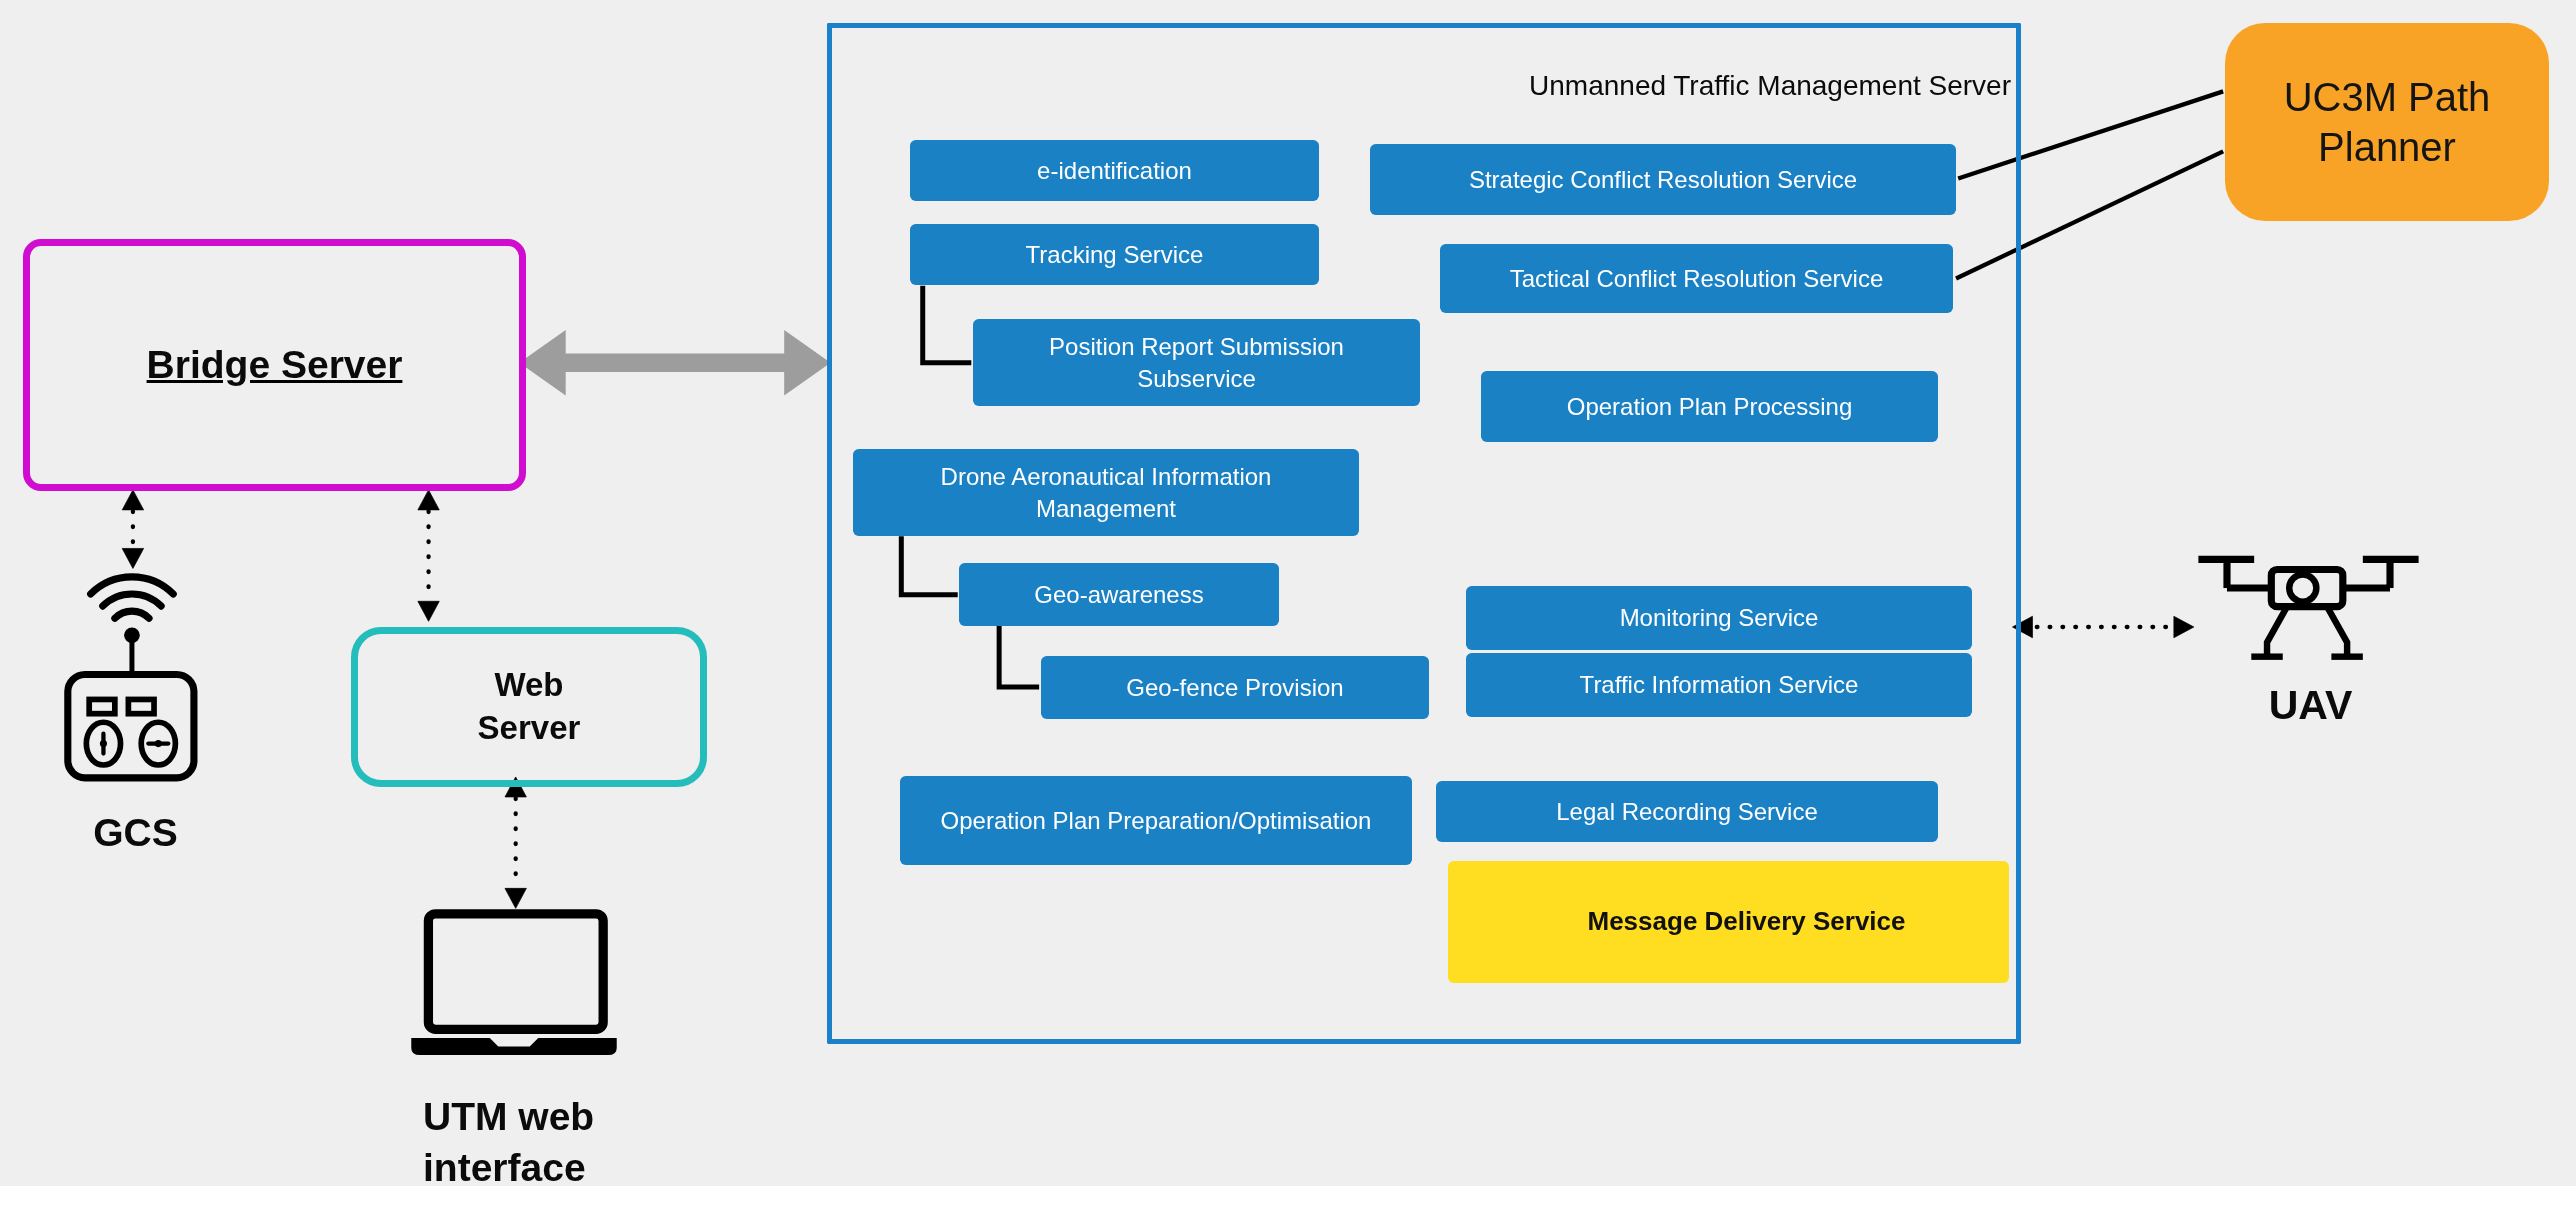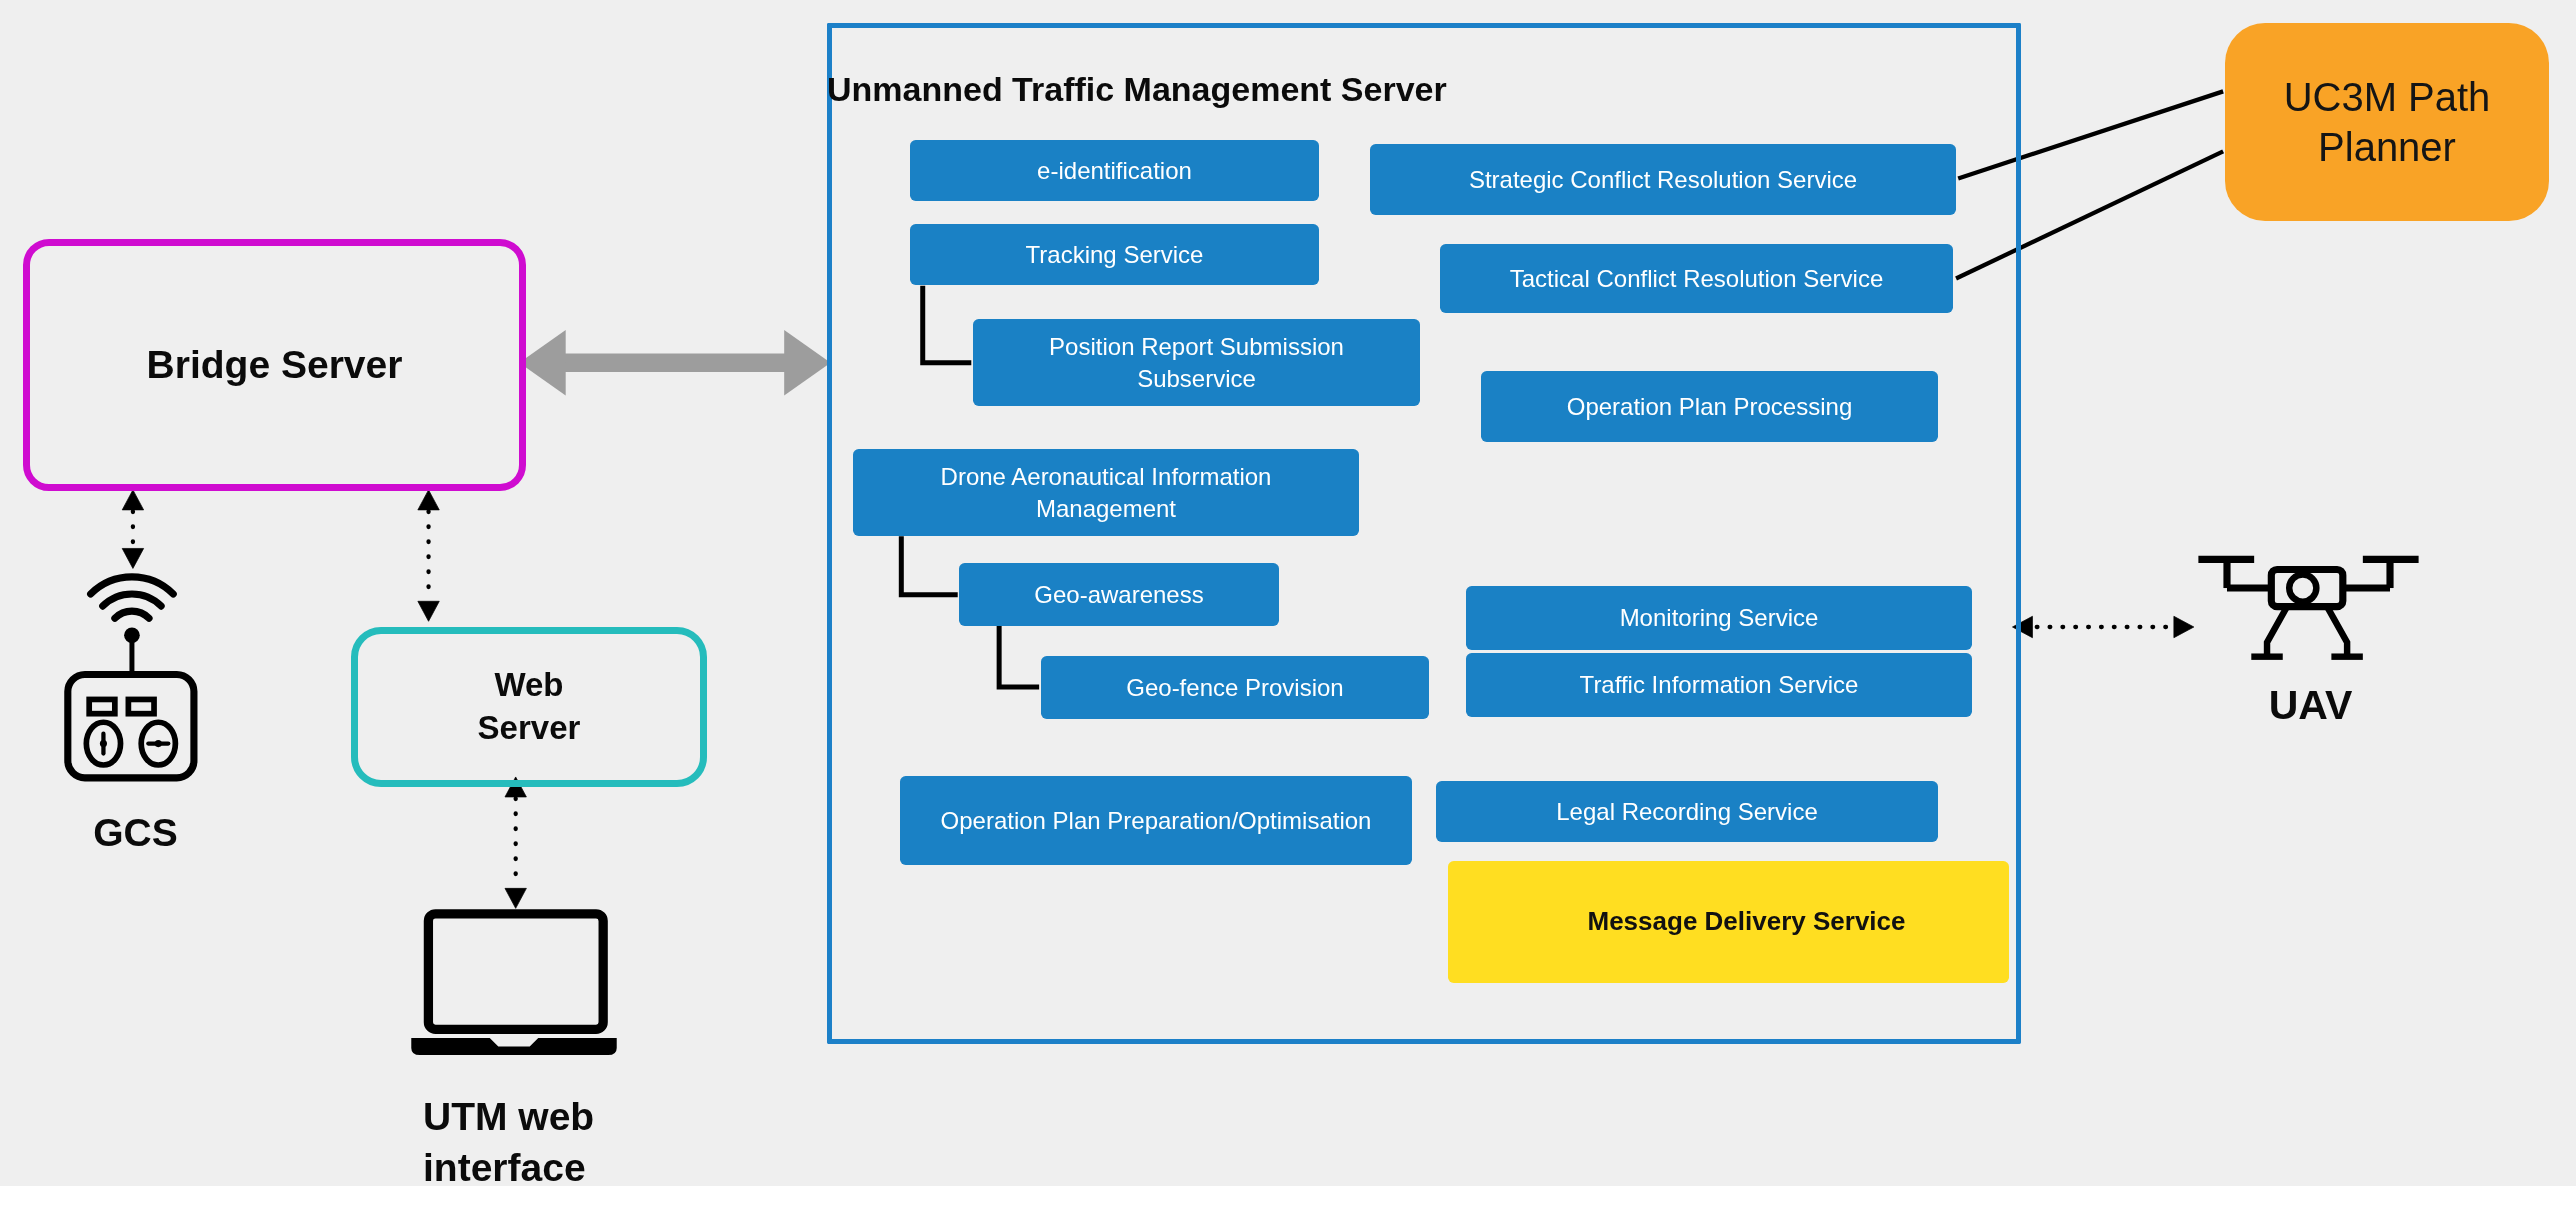--- a/index.html
+++ b/index.html
@@ -10,25 +10,25 @@
   }
   .abs{position:absolute;}
   .svc{
     position:absolute;display:flex;align-items:center;justify-content:center;
     background:#1a81c5;color:#ffffff;font-size:24px;line-height:1.3;
     text-align:center;border-radius:5.7px;
   }
   .svc.highlight{background:#ffde21;color:#111111;font-weight:bold;font-size:26px;}
   .outline-box{position:absolute;display:flex;align-items:center;justify-content:center;text-align:center;}
   .utm-box{border:5.7px solid #1c80c8;border-radius:1.4px;}
-  .bridge-box{border:7.9px solid #cf0cd0;border-radius:26px;}
+  .bridge-box{border:7.9px solid #cf0cd0;border-radius:18px;text-decoration:underline;}
   .web-box{border:7.1px solid #25bcbc;border-radius:30px;}
   .uc3m-box{background:#f9a326;border-radius:40px;color:#151515;}
   .big-label{font-weight:bold;color:#0b0b0b;}
-  .utm-title{position:absolute;text-align:left;font-weight:bold;font-size:34px;color:#0b0b0b;}
+  .utm-title{position:absolute;text-align:right;font-weight:normal;font-size:28px;color:#0b0b0b;}
   svg{display:block;}
   .connector-layer{position:absolute;left:0;top:0;pointer-events:none;}
   .bottom-strip{position:absolute;left:0;top:1186px;width:2576px;height:23.6px;background:#ffffff;}
 </style>
 </head>
 <body>
 
 <div class="stage">
 
   <svg class="connector-layer" width="2576" height="1209" viewBox="0 0 3607 1693">

